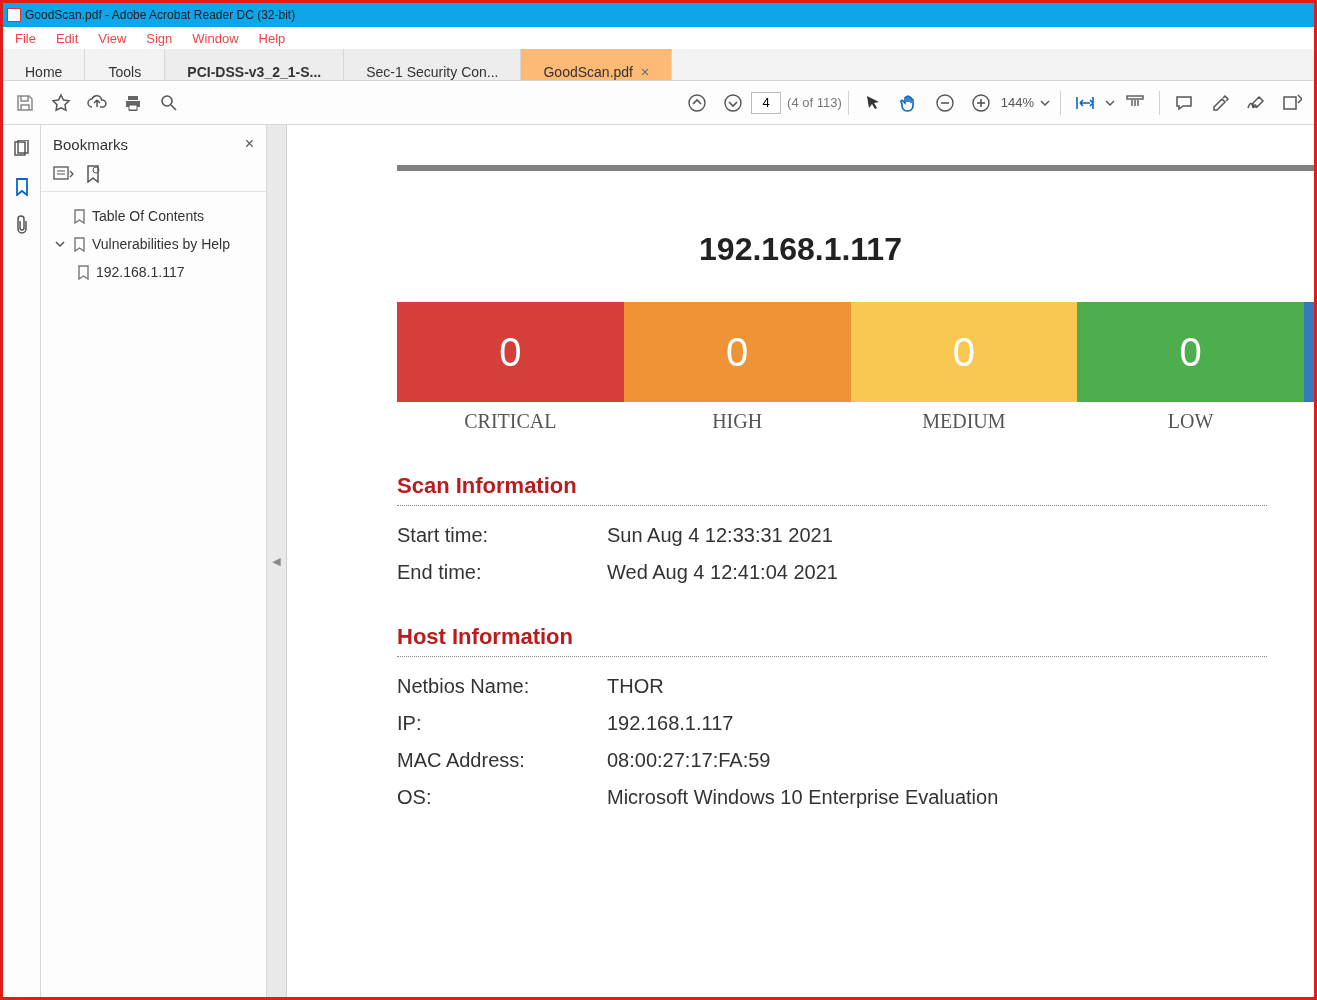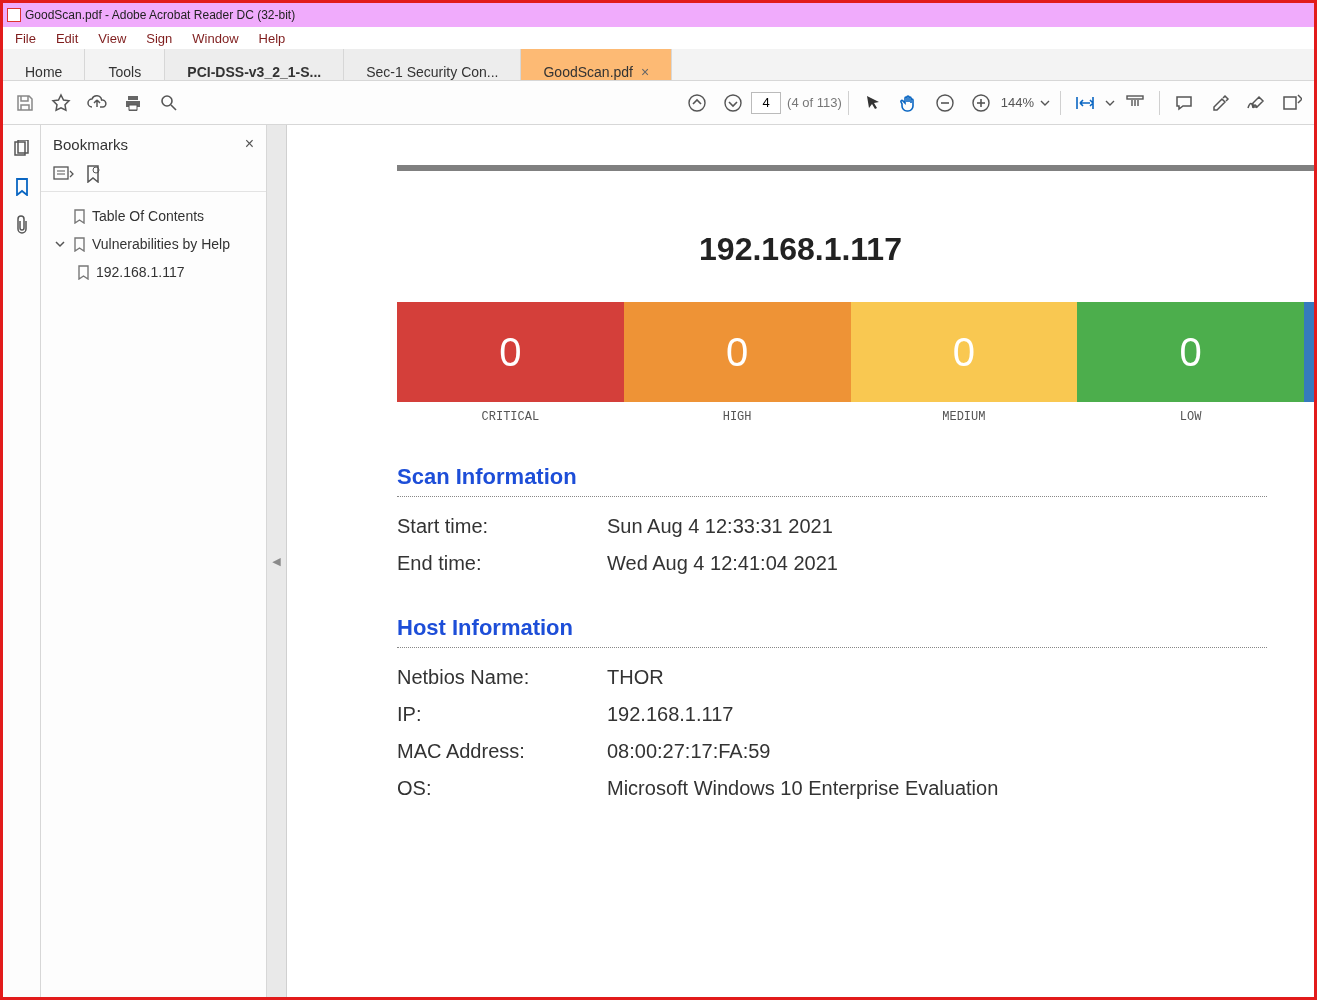--- a/index.html
+++ b/index.html
@@ -12,34 +12,34 @@
     width: 1317px;
     height: 1000px;
     overflow: hidden;
     color: #333;
   }
   .titlebar {
     display: flex;
     align-items: center;
     height: 24px;
     padding: 3px 4px;
-    background: #f0abfc;
+    background: #0ea5e9;
     font-size: 12px;
     color: #222;
   }
   .titlebar svg { margin-right: 4px; }
   .menubar {
     display: flex;
     align-items: center;
     height: 22px;
     padding: 0 2px;
     background: #fff;
     font-size: 13px;
   }
-  .menubar .mitem { padding: 2px 10px; color: #7f1d1d; cursor: default; }
+  .menubar .mitem { padding: 2px 10px; color: #ef4444; cursor: default; }
   .doc-tabs {
     display: flex;
     align-items: stretch;
     height: 32px;
     background: #f3f3f3;
     border-bottom: 1px solid #d7d7d7;
   }
   .doc-tabs .tab {
     padding: 0 22px;
     display: flex;
@@ -127,25 +127,25 @@
   .page-topline { height:6px; background:#808080; margin:0 0 60px 0; position:relative; top:0;}
   .host-title { text-align:center; font-family: Arial, sans-serif; font-weight:700; font-size:32px; color:#222; margin-bottom:34px;}
   .sev-bar { display:flex; height:100px; margin:0 0 0 0;}
   .sev { flex:1; display:flex; align-items:center; justify-content:center; color:#fff; font-family: Arial, sans-serif; font-size:40px;}
   .sev.critical{ background:#d43f3a;}
   .sev.high{ background:#ee9336;}
   .sev.medium{ background:#f9c851; }
   .sev.low{ background:#4cae4c;}
   .sev.info{ background:#357abd; flex:0 0 10px;}
   .sev-labels{ display:flex; margin-top:8px; margin-bottom:40px;}
-  .sev-labels div{ flex:1; text-align:center; font-family: Liberation Mono, monospace; font-size:12px; color:#555;}
+  .sev-labels div{ flex:1; text-align:center; font-family: Liberation Serif, serif; font-size:20px; color:#555;}
   .sev-labels .padend{flex:0 0 10px;}
   .content-pad { padding:0 0 0 110px; width: 980px;}
   .content-full { padding:0 0 0 110px; }
-  .sec-title { font-family:Arial; font-weight:700; font-size:22px; color:#1d4ed8; border-bottom:1px dotted #888; padding-bottom:6px; margin-bottom:18px;}
+  .sec-title { font-family:Arial; font-weight:700; font-size:22px; color:#b91c1c; border-bottom:1px dotted #888; padding-bottom:6px; margin-bottom:18px;}
   .kv { display:flex; font-family:Arial; font-size:20px; color:#333; margin-bottom:14px;}
   .kv .k{ width:210px;}
   .dotted-top { border-top:1px dotted #888; padding-top:16px; }
   svg { display:block; }
 </style>
 </head>
 <body>
 
 <div class="titlebar">
   <svg width="14" height="14" viewBox="0 0 14 14">

